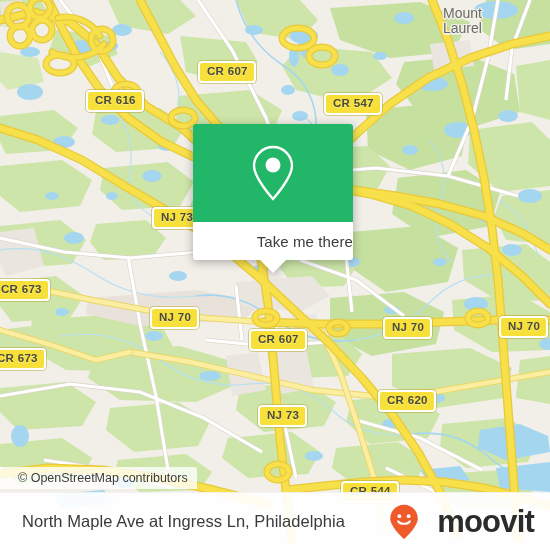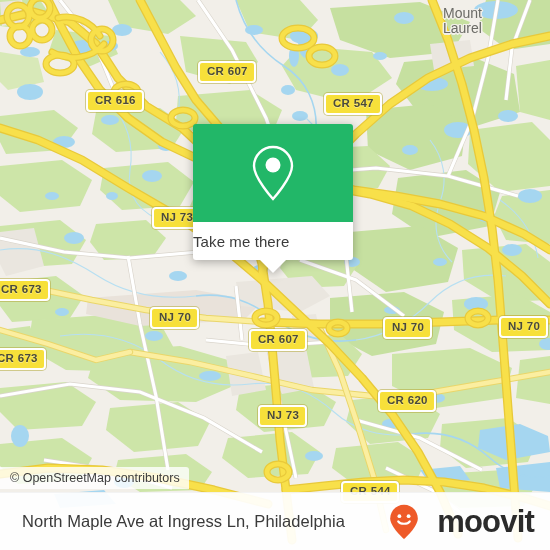--- a/index.html
+++ b/index.html
@@ -71,21 +71,21 @@
     display: flex;
     align-items: center;
     justify-content: center;
   }
   #popup-footer {
     background: #ffffff;
     height: 38px;
     border-radius: 0 0 3px 3px;
     display: flex;
     align-items: center;
-    justify-content: flex-start;
+    justify-content: flex-end;
   }
   #popup-cta {
     color: #3b3b3b;
     font-size: 15px;
     letter-spacing: .1px;
   }
   #popup-tail {
     position: absolute;
     left: 67px; top: 136px;
     width: 0; height: 0;
@@ -95,21 +95,21 @@
   }
 
   
   #attribution {
     position: absolute;
     left: 0; top: 467px;
     background: rgba(255,255,255,.80);
     color: #3c3c3c;
     font-size: 12.5px;
     line-height: 14px;
-    padding: 4px 9px 4px 10px;
+    padding: 4px 9px 4px 18px;
     border-radius: 0 3px 0 0;
     white-space: nowrap;
   }
 
   
   #bottom-bar {
     position: absolute;
     left: 0; top: 492px;
     width: 550px; height: 58px;
     background: rgba(255,255,255,.93);

